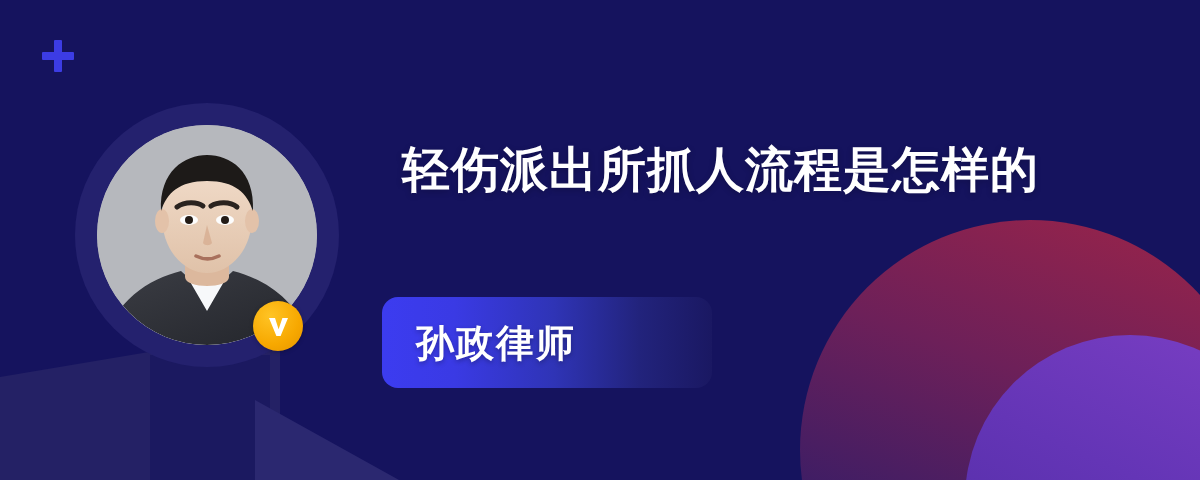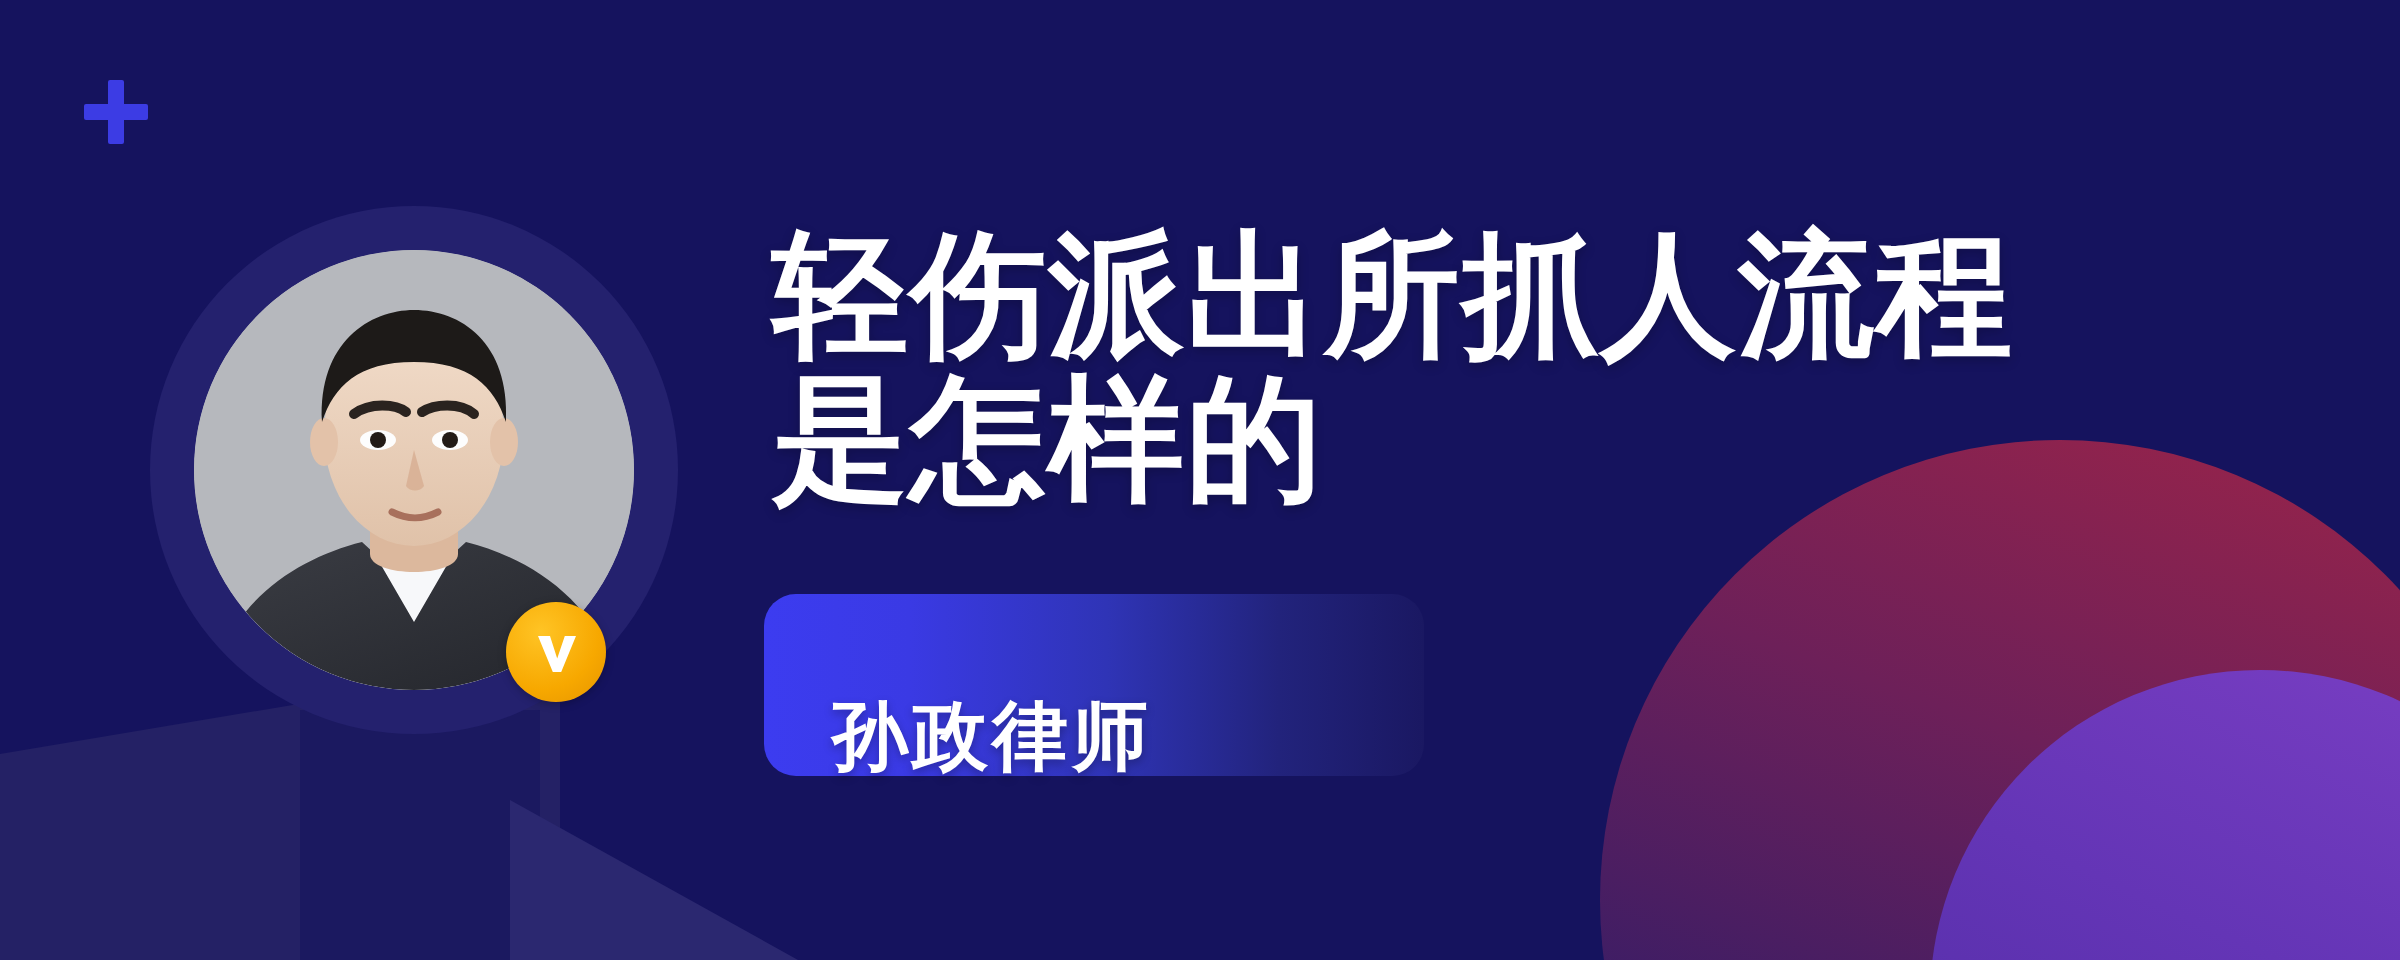--- a/index.html
+++ b/index.html
@@ -136,40 +136,39 @@
   .verified-badge svg { width: 28px; height: 28px; display:block; }
 
   
   .content {
     position: absolute;
     left: 386px;
     top: 118px;
     width: 740px;
   }
   .headline {
-    margin: 0;
+    margin: 16px;
     color: #ffffff;
-    font-size: 68px;
+    font-size: 48px;
     line-height: 72px;
     font-weight: 700;
     letter-spacing: 1px;
     max-width: 660px;
     text-shadow: 0 2px 6px rgba(0,0,0,.22);
-    font-family: Liberation Mono, monospace;
   }
   .name-chip {
     position: absolute;
     left: 382px;
     top: 297px;
     height: 91px;
     min-width: 330px;
     border-radius: 16px;
     background: linear-gradient(90deg, #3c3cf0 0%, #3a3ae4 22%, #2f34b6 52%, #22237c 78%, #1a1862 100%);
     display: flex;
-    align-items: flex-end;
+    align-items: center;
     box-sizing: border-box;
     padding: 0 34px;
   }
   .name-chip .chip-text {
     color: #ffffff;
     font-size: 38px;
     font-weight: 700;
     letter-spacing: 2px;
     line-height: 1;
     text-shadow: 0 2px 5px rgba(0,0,0,.28);

